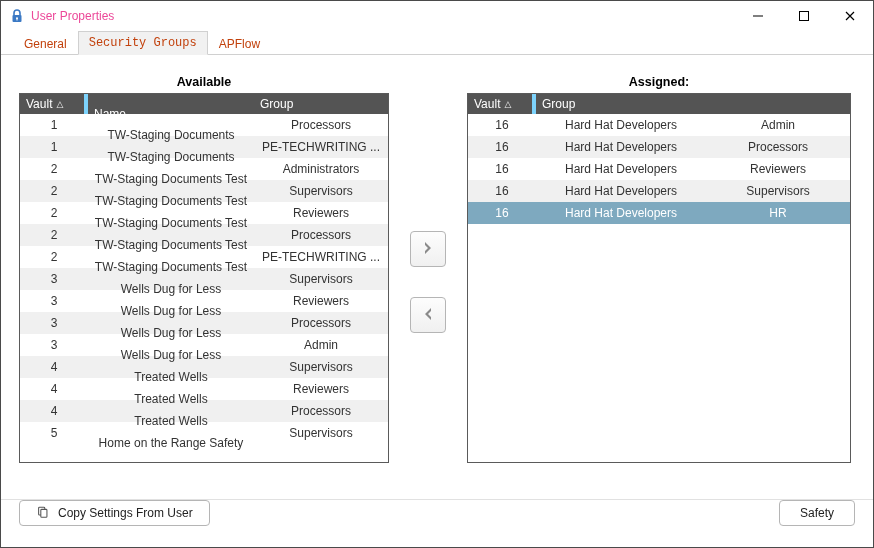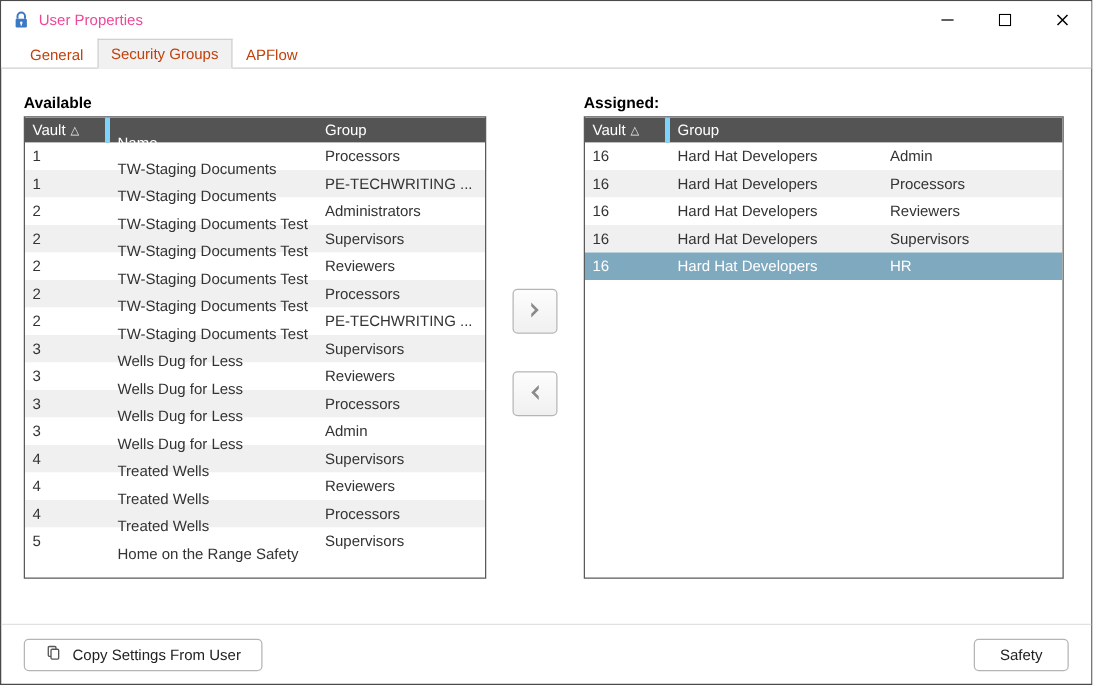--- a/index.html
+++ b/index.html
@@ -49,27 +49,29 @@
     font-size: 12px;
     color: #c2410c;
     border: 1px solid transparent;
     border-bottom: none;
     margin-bottom: -1px;
   }
   .tab.active {
     background: #f1f1f1;
     border: 1px solid #d0d0d0;
     border-bottom: 1px solid #f1f1f1;
+    font-family: Liberation Mono, monospace;
   }
   
   .content {
     flex: 1;
     padding: 20px 22px 10px 18px;
     display: flex;
     gap: 0;
+    text-align: center;
   }
   .section {
     display: flex; flex-direction: column;
   }
   .section.left { width: 370px; }
   .section.center { width: 78px; display:flex; flex-direction:column; align-items:center; justify-content:center; gap: 30px; }
   .section.right { flex: 1; }
   .section-label {
     font-weight: bold;
     font-size: 12.5px;
@@ -134,22 +136,21 @@
     border-radius: 4px;
     background: linear-gradient(#fdfdfd, #f0f0f0);
     display: flex; align-items: center; justify-content: center;
   }
   .arrowbtn svg { width: 16px; height: 16px; fill: #8a8a8a; }
   
   .footer {
     border-top: 1px solid #e1e1e1;
     height: 48px;
     display: flex;
-    align-items: center;
-    padding: 17px 18px;
+    padding: 0 18px;
     gap: 10px;
   }
   .btn {
     height: 26px;
     border: 1px solid #b5b5b5;
     border-radius: 4px;
     background: #fff;
     padding: 0 16px;
     font-size: 12px;
     display: flex; align-items: center; gap: 8px;

